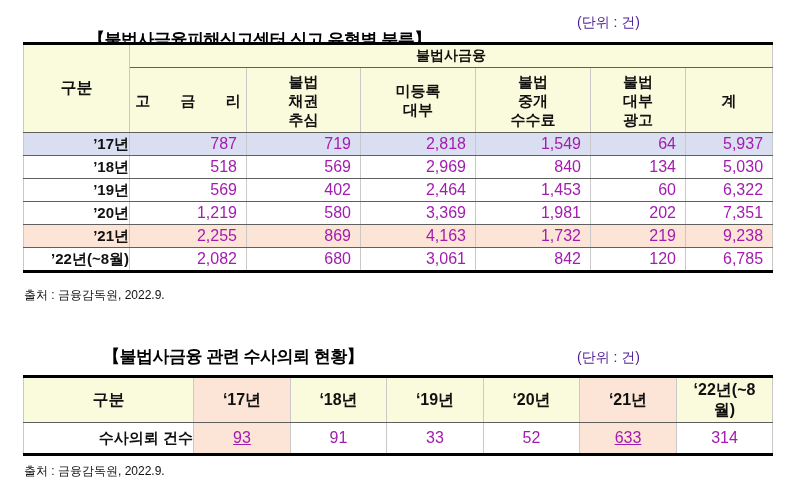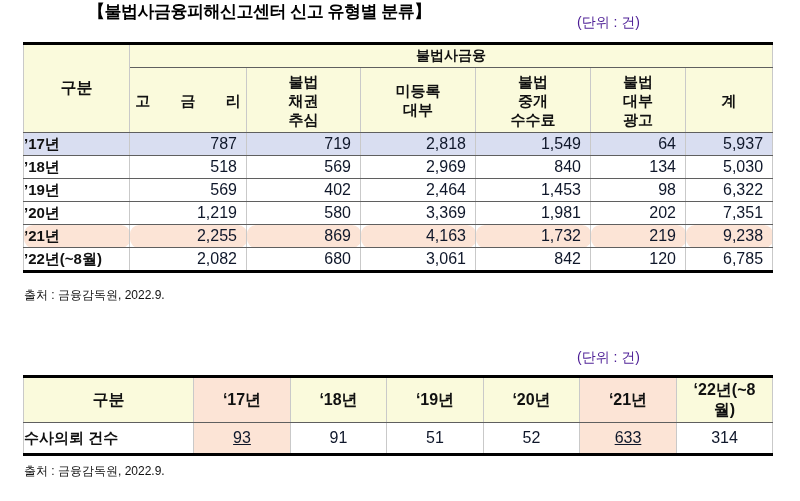--- a/index.html
+++ b/index.html
@@ -66,47 +66,47 @@
     color: #111111;
   }
   #tbl1 .group-hd { font-size: 14px; }
   #tbl1 .corner-hd { font-size: 16px; }
   #tbl1 .sub-row th { white-space: pre-line; line-height: 19px; }
   #tbl1 .spread { word-spacing: 26px; }
   .row-label {
     background: #ffffff;
     font-size: 15px;
     font-weight: 600;
-    text-align: left;
+    text-align: right;
     vertical-align: middle;
     white-space: nowrap;
     color: #111111;
   }
   .num-cell {
     background: #ffffff;
     font-size: 16px;
     font-weight: 400;
     text-align: right;
     padding-right: 9px !important;
     vertical-align: middle;
-    color: #0f172a;
+    color: #a21caf;
   }
   tr.hl-lavender th, tr.hl-lavender td { background: #d9def1; }
-  tr.hl-peach th, tr.hl-peach td { background: #fce4d6; border-radius: 9px; }
+  tr.hl-peach th, tr.hl-peach td { background: #fce4d6; }
 
   
   #tbl2 { top: 375px; }
   #tbl2 thead th { height: 44px; white-space: pre-line; line-height: 20px; font-size: 16px; }
   #tbl2 tbody th, #tbl2 tbody td { height: 30px; margin-top: 36px; }
   #tbl2 .num-cell { text-align: center; padding-right: 0 !important; }
   .hd-peach { background: #fce4d6 !important; }
   td.cell-peach { background: #fce4d6 !important; text-decoration: underline; }
 
   
-  #title1 { left: 88px;  top: 0; }
+  #title1 { left: 88px;  top: 28px; }
   #unit1  { left: 577px; top: 14px; }
   #src1   { left: 24px;  top: 287px; }
   #title2 { left: 103px; top: 345px; }
   #unit2  { left: 577px; top: 349px; }
   #src2   { left: 24px;  top: 463px; }
 </style>
 </head>
 <body>
 
 <div class="canvas">
@@ -163,21 +163,21 @@
           <td class="num-cell">840</td>
           <td class="num-cell">134</td>
           <td class="num-cell">5,030</td>
         </tr>
         <tr>
           <th class="row-label">’19년</th>
           <td class="num-cell">569</td>
           <td class="num-cell">402</td>
           <td class="num-cell">2,464</td>
           <td class="num-cell">1,453</td>
-          <td class="num-cell">98</td>
+          <td class="num-cell">60</td>
           <td class="num-cell">6,322</td>
         </tr>
         <tr>
           <th class="row-label">’20년</th>
           <td class="num-cell">1,219</td>
           <td class="num-cell">580</td>
           <td class="num-cell">3,369</td>
           <td class="num-cell">1,981</td>
           <td class="num-cell">202</td>
           <td class="num-cell">7,351</td>
@@ -198,20 +198,21 @@
           <td class="num-cell">3,061</td>
           <td class="num-cell">842</td>
           <td class="num-cell">120</td>
           <td class="num-cell">6,785</td>
         </tr>
       </tbody>
   </table>
 
   <span id="src1" class="source-line">출처 : 금융감독원, 2022.9.</span>
 
+  <span id="title2" class="tbl-title">【불법사금융 관련 수사의뢰 현황】</span>
   <span id="unit2" class="unit-label">(단위 : 건)</span>
 
   <table id="tbl2" class="data-tbl">
     <colgroup>
       <col style="width:170px">
         <col style="width:97px">
         <col style="width:96px">
       <col style="width:97px">
         <col style="width:96px">
         <col style="width:97px">
@@ -227,21 +228,21 @@
           <th class="hd-cell hd-peach">‘21년</th>
           <th class="hd-cell">‘22년(~8
 월)</th>
         </tr>
     </thead>
     <tbody>
       <tr id="t2-row">
         <th class="row-label">수사의뢰 건수</th>
       <td class="num-cell cell-peach">93</td>
           <td class="num-cell">91</td>
-          <td class="num-cell">51</td>
+          <td class="num-cell">33</td>
           <td class="num-cell">52</td>
           <td class="num-cell cell-peach">633</td>
           <td class="num-cell">314</td>
         </tr>
     </tbody>
   </table>
 
   <span id="src2" class="source-line">출처 : 금융감독원, 2022.9.</span>
 
 </div>

